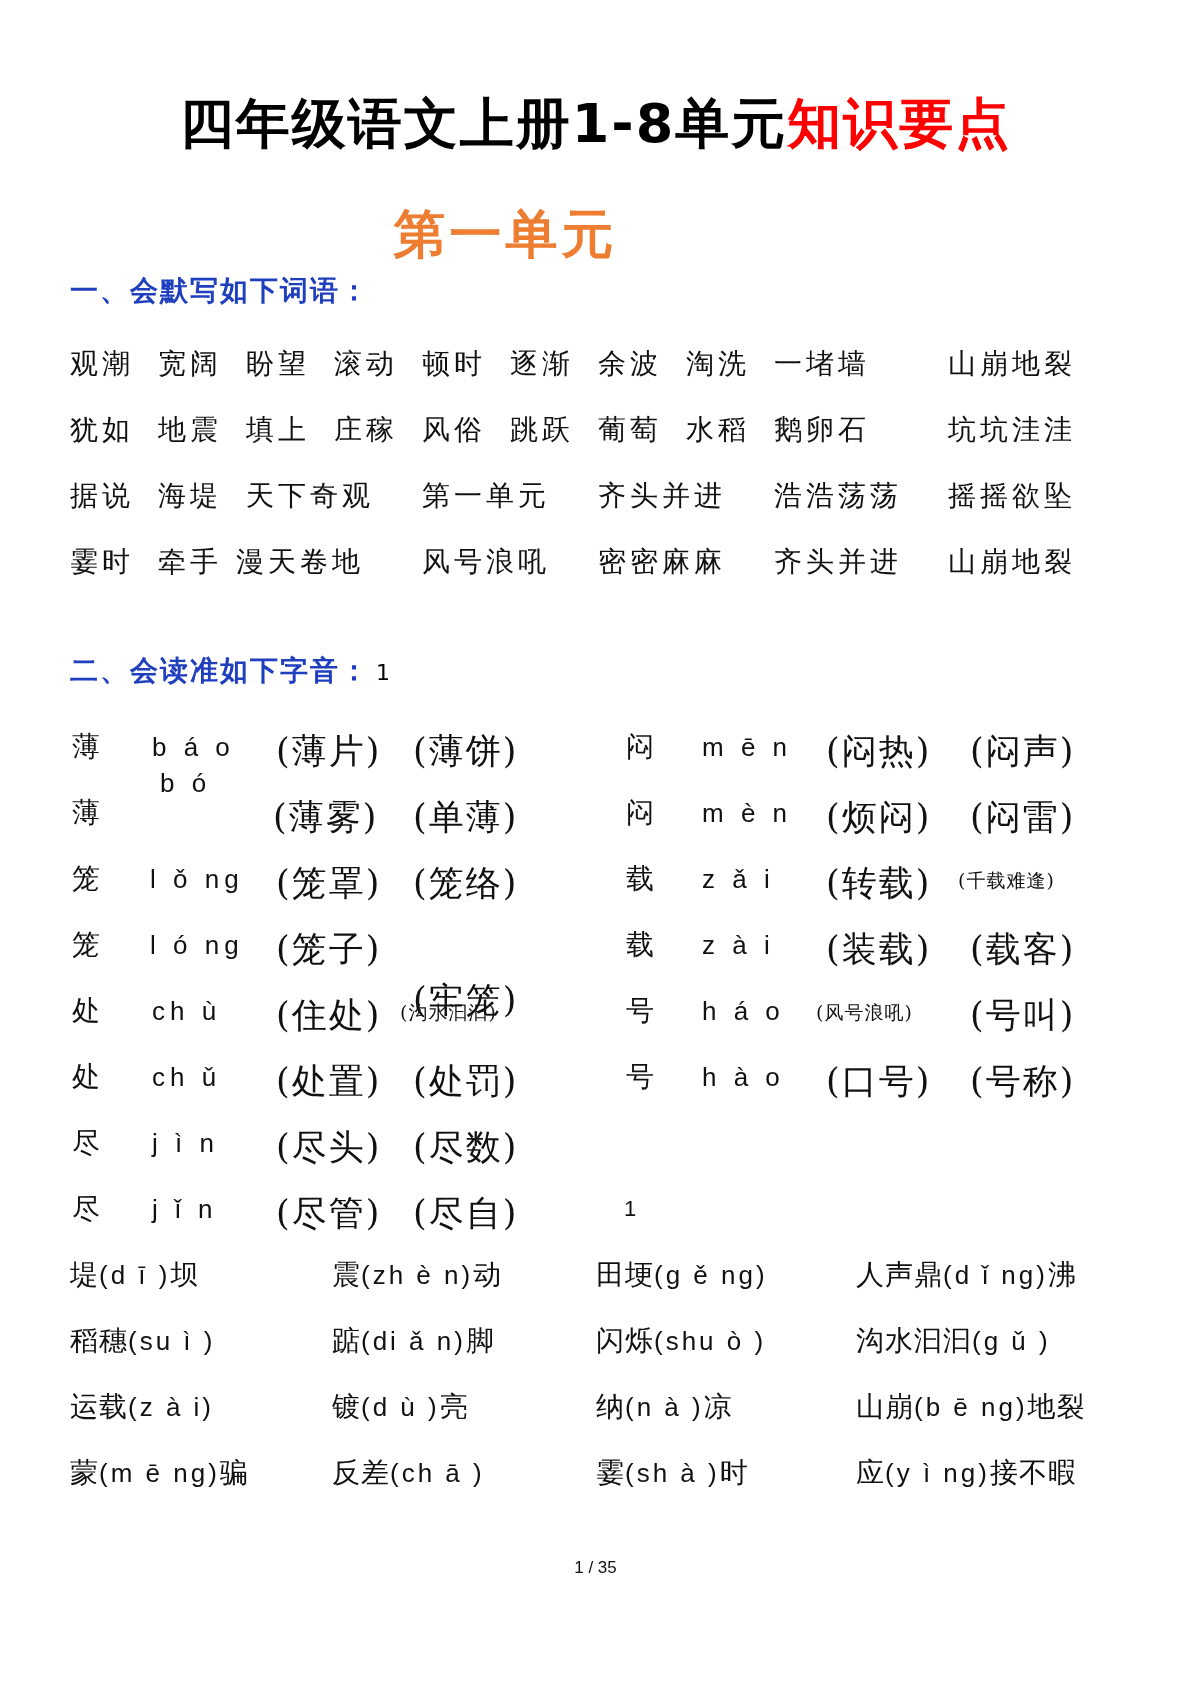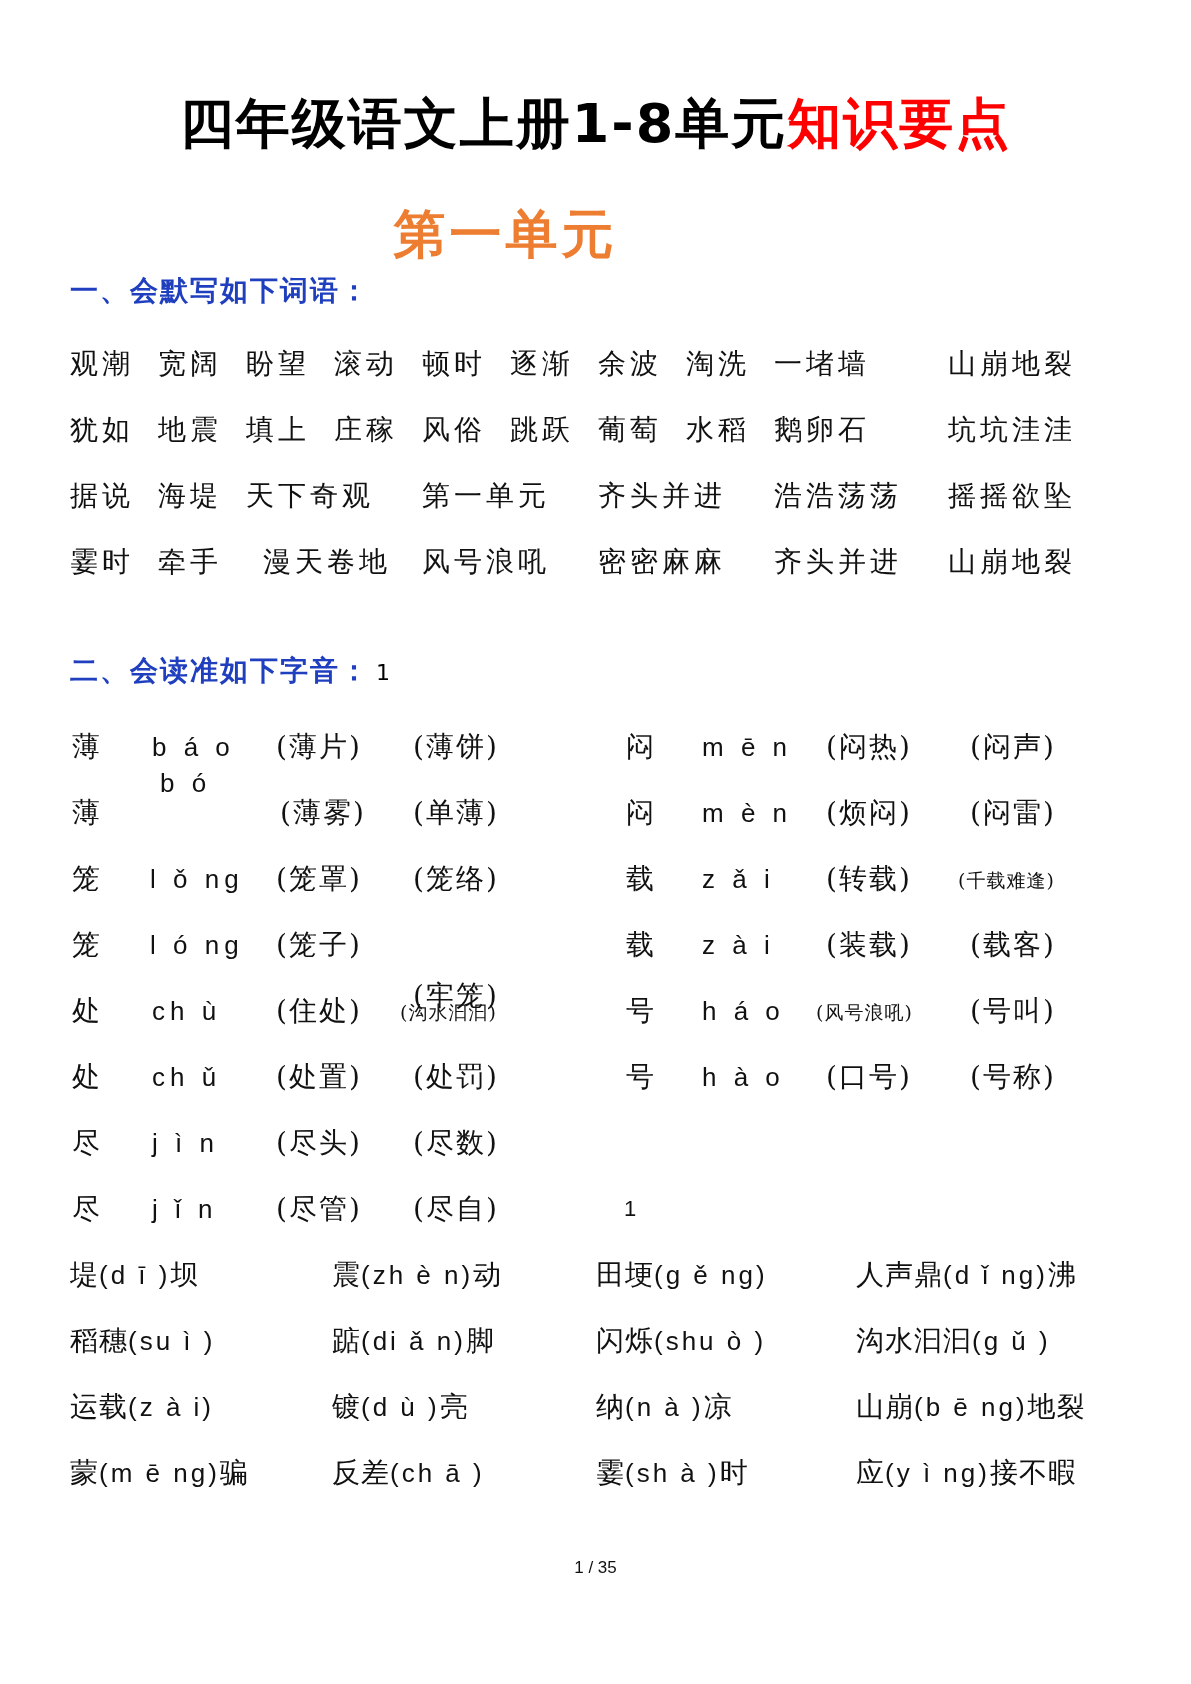--- a/index.html
+++ b/index.html
@@ -11,21 +11,21 @@
              letter-spacing: 2px; color: #000; }
     .title .red { color: #ff0000; }
     .unit { top: 200px; left: 0; width: 1011px; text-align: center;
             font-family: "DejaVu Sans", sans-serif; font-weight: bold; font-size: 52px;
             color: #ed7d31; letter-spacing: 4px; }
     .h2 { left: 70px; font-family: "DejaVu Sans", sans-serif; font-weight: bold;
           font-size: 28px; color: #1f3fbf; letter-spacing: 2px; }
     .h2 .num { color: #000; font-weight: normal; font-size: 22px; margin-left: 6px; }
     .word { font-size: 28px; letter-spacing: 4px; white-space: nowrap; }
     .py { font-family: "Liberation Sans", "DejaVu Sans", sans-serif; font-size: 26px; letter-spacing: 5px; white-space: nowrap; }
-    .ex { font-size: 28px; letter-spacing: 2px; white-space: nowrap; }
+    .ex { font-size: 35px; letter-spacing: 2px; white-space: nowrap; }
     .ex.small { font-size: 19px; letter-spacing: 1px; }
     .pz { font-size: 28px; white-space: nowrap; letter-spacing: 1px; }
     .pz .p { font-family: "Liberation Sans", "DejaVu Sans", sans-serif; font-size: 26px; letter-spacing: 3px; }
     .marker { font-family: "Liberation Sans", sans-serif; font-size: 22px; }
     .footer { top: 1558px; left: 0; width: 1191px; text-align: center;
               font-family: "Liberation Sans", sans-serif; font-size: 17px; color: #111; }
   </style>
 </head>
 <body>
 
@@ -62,38 +62,38 @@
   <span class="abs word" style="top:477px;left:70px">据说</span>
   <span class="abs word" style="top:477px;left:158px">海堤</span>
   <span class="abs word" style="top:477px;left:246px">天下奇观</span>
   <span class="abs word" style="top:477px;left:422px">第一单元</span>
   <span class="abs word" style="top:477px;left:598px">齐头并进</span>
   <span class="abs word" style="top:477px;left:774px">浩浩荡荡</span>
   <span class="abs word" style="top:477px;left:948px">摇摇欲坠</span>
 
   <span class="abs word" style="top:543px;left:70px">霎时</span>
   <span class="abs word" style="top:543px;left:158px">牵手</span>
-  <span class="abs word" style="top:543px;left:263px">漫天卷地</span>
+  <span class="abs word" style="top:543px;left:236px">漫天卷地</span>
   <span class="abs word" style="top:543px;left:422px">风号浪吼</span>
   <span class="abs word" style="top:543px;left:598px">密密麻麻</span>
   <span class="abs word" style="top:543px;left:774px">齐头并进</span>
   <span class="abs word" style="top:543px;left:948px">山崩地裂</span>
 </div>
 
 <div class="abs h2" style="top:652px;text-align:right;"><span>二、会读准如下字音：</span><span class="num">1</span></div>
 
 <div>
   <span class="abs word" style="top:728px;left:72px">薄</span>
   <span class="abs py" style="top:732px;left:152px">b á o</span>
   <span class="abs ex" style="top:728px;left:276px">(薄片)</span>
   <span class="abs ex" style="top:728px;left:413px">(薄饼)</span>
 
   <span class="abs word" style="top:794px;left:72px">薄</span>
   <span class="abs py" style="top:768px;left:160px">b ó</span>
-  <span class="abs ex" style="top:794px;left:280px">(薄雾)</span>
+  <span class="abs ex" style="top:794px;left:273px">(薄雾)</span>
   <span class="abs ex" style="top:794px;left:413px">(单薄)</span>
 
   <span class="abs word" style="top:860px;left:72px">笼</span>
   <span class="abs py" style="top:864px;left:150px">l ǒ ng</span>
   <span class="abs ex" style="top:860px;left:276px">(笼罩)</span>
   <span class="abs ex" style="top:860px;left:413px">(笼络)</span>
 
   <span class="abs word" style="top:926px;left:72px">笼</span>
   <span class="abs py" style="top:930px;left:150px">l ó ng</span>
   <span class="abs ex" style="top:926px;left:276px">(笼子)</span>

